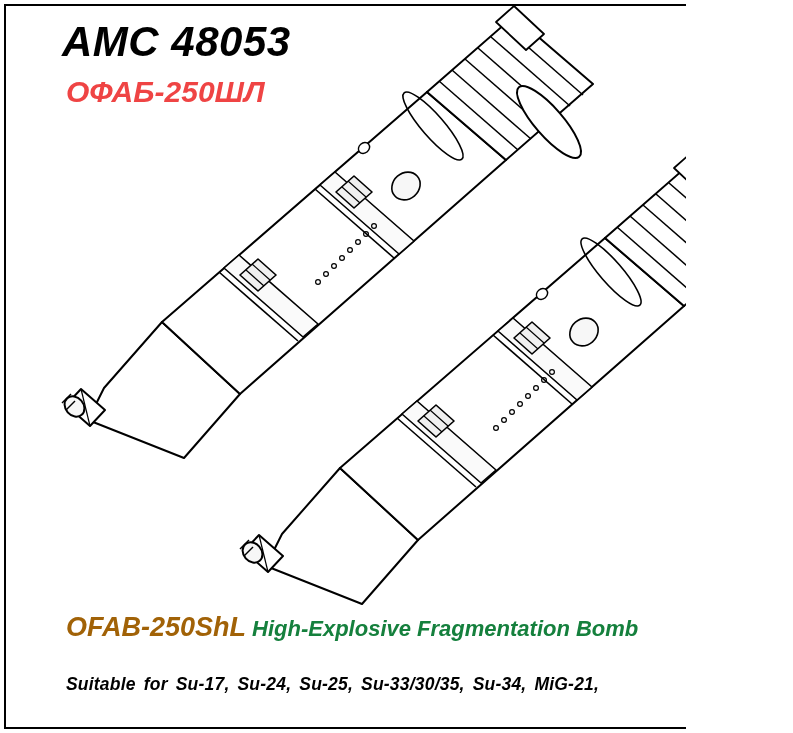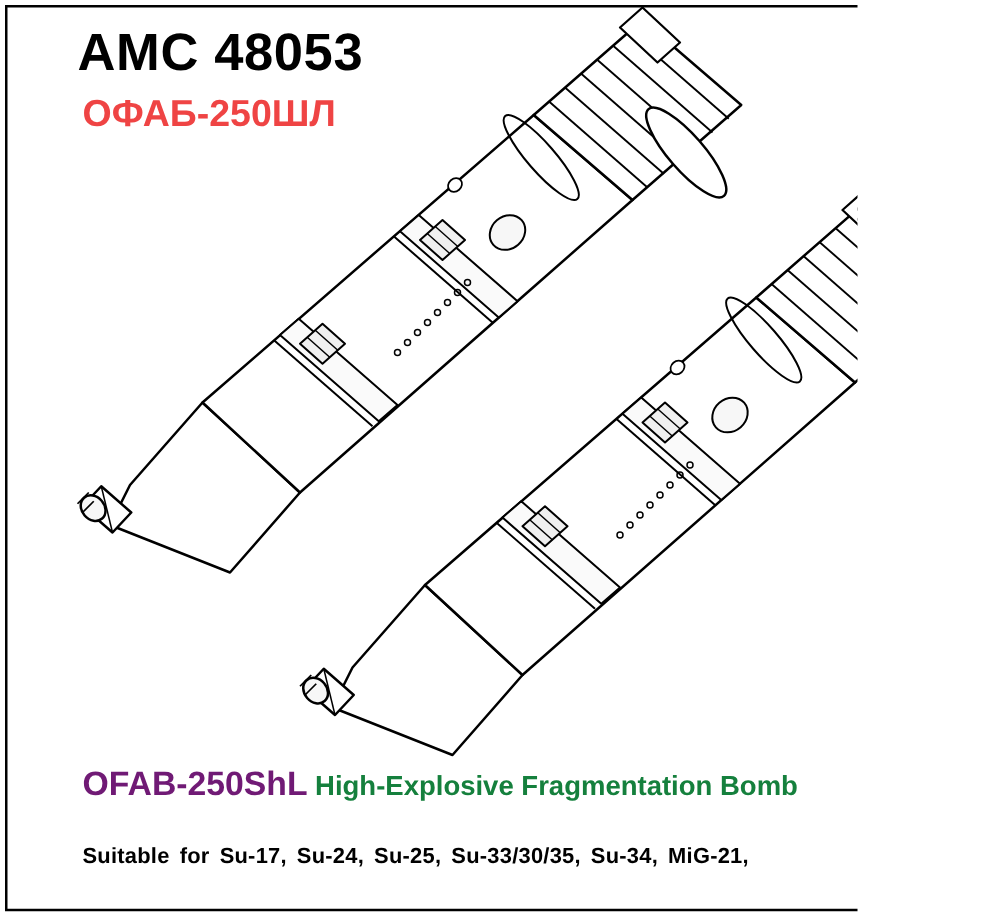--- a/index.html
+++ b/index.html
@@ -10,20 +10,21 @@
   body {
     font-family: "Liberation Sans", sans-serif;
   }
   #page {
     position: relative;
     width: 686px;
     height: 733px;
     background: #ffffff;
     box-sizing: border-box;
     overflow: hidden;
+    font-style: italic;
   }
   #frame {
     position: absolute;
     left: 4px;
     top: 4px;
     width: 785px;
     height: 725px;
     border: 2px solid #000000;
     box-sizing: border-box;
   }
@@ -56,21 +57,21 @@
   }
   .title-row {
     position: absolute;
     left: 66px;
     top: 612px;
     white-space: nowrap;
   }
   .title-main {
     font-size: 27px;
     font-weight: bold;
-    color: #701a75;
+    color: #a16207;
   }
   .title-sub {
     font-size: 22px;
     font-weight: bold;
     color: #15803d;
     margin-left: 6px;
   }
   .compat {
     position: absolute;
     left: 66px;

